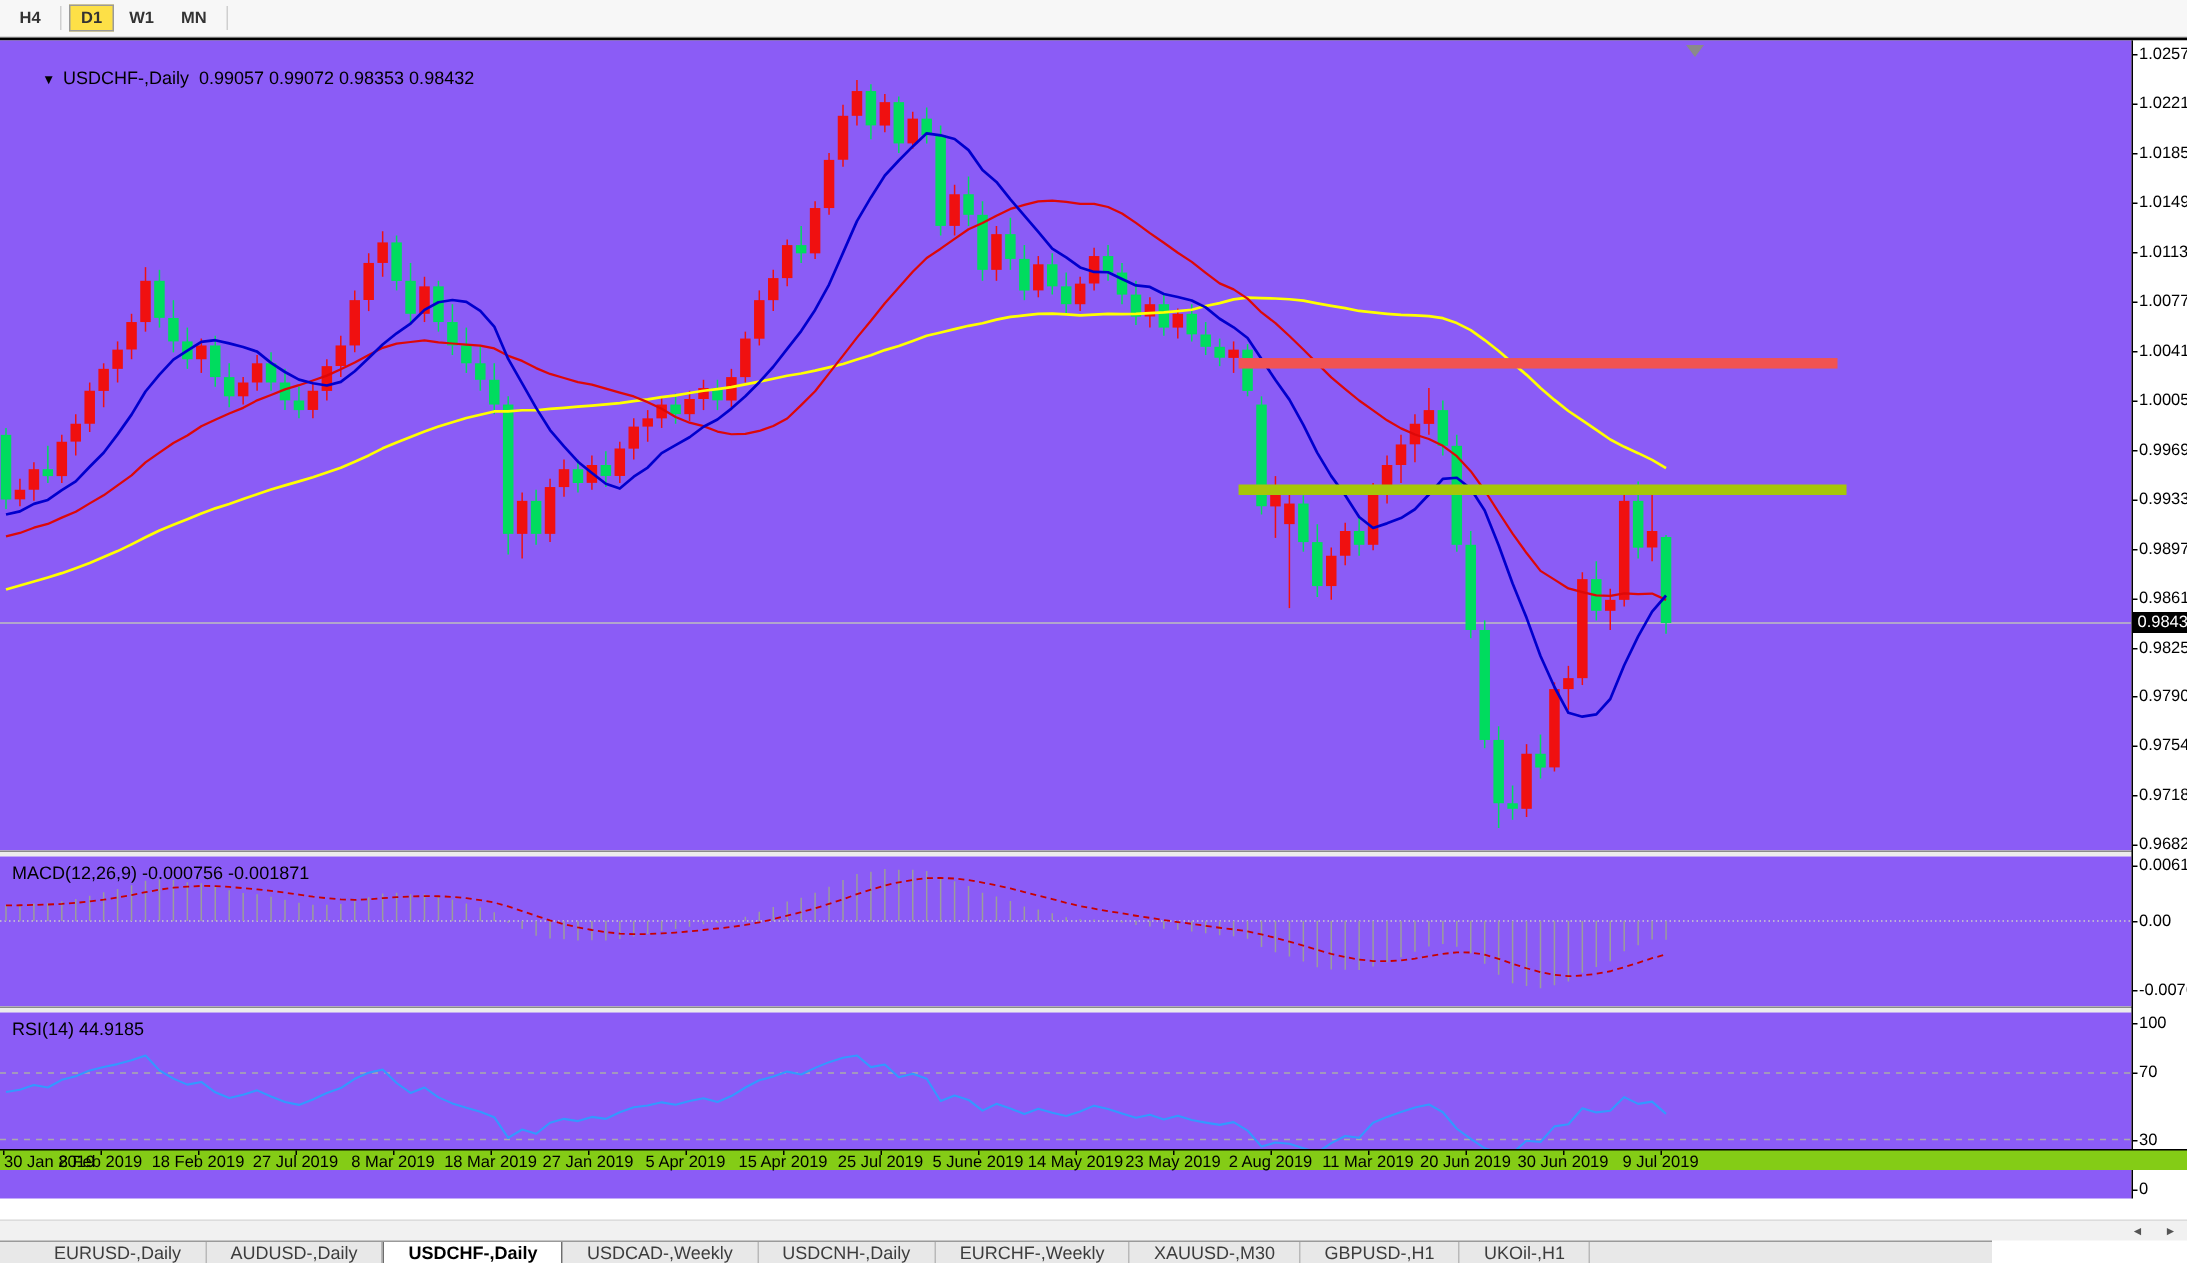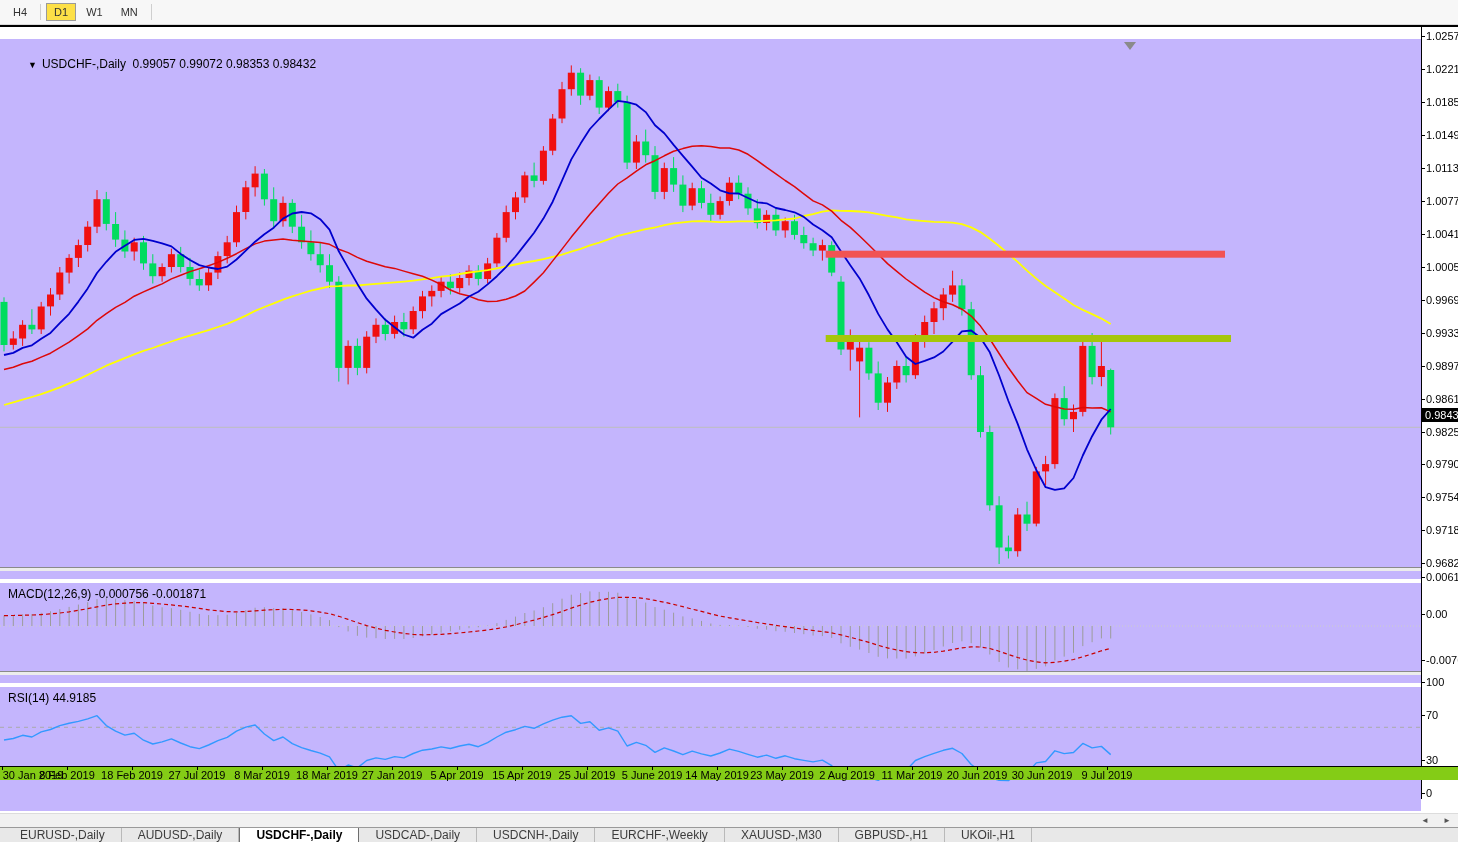--- a/index.html
+++ b/index.html
@@ -3,30 +3,30 @@
 <meta charset="utf-8">
 <style>
   * { margin:0; padding:0; box-sizing:border-box; }
   html,body { width:1458px; height:842px; overflow:hidden; background:#fff;
               font-family:"Liberation Sans", sans-serif; }
   #app { position:relative; width:1458px; height:842px; background:#fff; }
 
   
   #toolbar { position:absolute; left:0; top:0; width:1458px; height:25px;
              background:#f7f7f7; border-bottom:1px solid #d9d9d9;
-             display:flex; align-items:center; padding-left:4px; }
+             display:flex; align-items:center; padding-left:4px;font-weight:bold; }
   .tf-btn { font-size:11px; color:#333; padding:2px 7px; margin:0 1px;
             border:1px solid transparent; background:transparent; cursor:default; }
   .tf-btn.active { background:#fde047; border:1px solid #9a9a9a; }
   .tb-sep { width:1px; height:16px; background:#cfcfcf; margin:0 4px; }
 
   #chart-top-border { position:absolute; left:0; top:25px; width:1458px; height:2px; background:#000; }
 
   
-  .panel { position:absolute; left:0; background:#c4b5fd;margin-top:12px; }
+  .panel { position:absolute; left:0; background:#8b5cf6; }
   #main-panel  { top:27px;  width:1421px; height:540px; }
   #macd-panel  { top:571px; width:1421px; height:100px; }
   #rsi-panel   { top:675px; width:1421px; height:124px; }
   .divider { position:absolute; left:0; width:1458px; height:4px;
              background:#ececec; border-top:1px solid #8a8a8a; }
   #divider-macd { top:567px; }
   #divider-rsi  { top:671px; }
 
   .panel-label { position:absolute; left:8px; top:4px; font-size:12px; color:#000;
                  white-space:pre; z-index:5; }
@@ -50,23 +50,23 @@
   .date-tick { position:absolute; top:0; width:1px; height:3px; background:#000; }
 
   
   #scrollbar { position:absolute; left:0; top:813px; width:1458px; height:14px;
                background:#f1f1f1; border-top:1px solid #dcdcdc; }
   .sb-arrow { position:absolute; top:1px; width:14px; height:12px; font-size:8px;
               color:#555; text-align:center; line-height:12px; cursor:default; }
   #sb-left { right:26px; } #sb-right { right:4px; }
 
   
-  #tabbar { position:absolute; left:0; top:827px; width:1458px; height:15px;
+  #tabbar { position:absolute; left:0; top:827px; width:1328px; height:15px;
             background:#e8e8e8; border-top:1px solid #9a9a9a;
-            display:flex; align-items:stretch; padding-left:4px; }
+            display:flex; align-items:stretch; padding-left:20px; }
   .tab { font-size:12px; color:#3c3c3c; padding:0 16px; display:flex; align-items:center;
          border-right:1px solid #b9b9b9; background:transparent; cursor:default; white-space:nowrap; }
   .tab.active { background:#fff; color:#000; font-weight:bold;
                 border-left:1px solid #6e6e6e; border-right:1px solid #6e6e6e; }
 
   svg { display:block; }
 </style>
 </head>
 <body>
 
@@ -573,21 +573,21 @@
 
   <div id="scrollbar">
     <div id="sb-left" class="sb-arrow">◄</div>
     <div id="sb-right" class="sb-arrow">►</div>
   </div>
 
   <div id="tabbar">
       <div class="tab">EURUSD-,Daily</div>
       <div class="tab">AUDUSD-,Daily</div>
       <div class="tab active">USDCHF-,Daily</div>
-      <div class="tab">USDCAD-,Daily</div>
+      <div class="tab">USDCAD-,Weekly</div>
       <div class="tab">USDCNH-,Daily</div>
       <div class="tab">EURCHF-,Weekly</div>
       <div class="tab">XAUUSD-,M30</div>
       <div class="tab">GBPUSD-,H1</div>
       <div class="tab">UKOil-,H1</div>
     </div>
 
 </div>
 
 </body></html>

